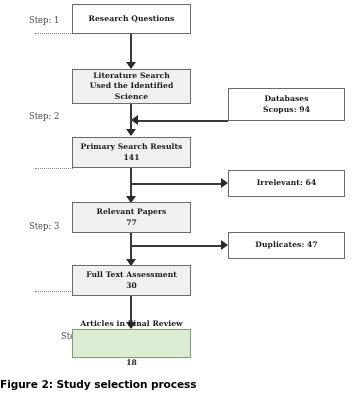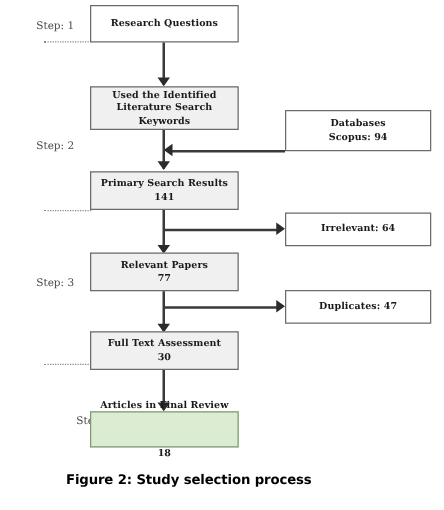--- a/index.html
+++ b/index.html
@@ -94,21 +94,20 @@
     position: absolute;
     height: 0;
     border-top: 1.4px dotted #8a8a8a;
   }
 
   
   .caption {
     position: absolute;
     left: 0;
     width: 302px;
-    text-align: center;
     font-family: "DejaVu Sans", sans-serif;
     font-size: 10.6px;
     font-weight: bold;
     color: #000000;
     letter-spacing: -0.1px;
   }
 </style>
 </head>
 <body>
 
@@ -124,23 +123,23 @@
   <div class="dotted" style="left:35px; top:291px; width:38px;"></div>
 
   <div class="node node--main node--white" style="top:4px; height:30px;">
     <span class="ln">Research Questions</span>
   </div>
 
   <div class="vline" style="top:34px; height:34px;"></div>
   <div class="arrow-down" style="top:62px;"></div>
 
   <div class="node node--main node--gray" style="top:69px; height:35px;">
+    <span class="ln">Literature Search</span>
     <span class="ln">Used the Identified</span>
-    <span class="ln">Literature Search</span>
-    <span class="ln">Keywords</span>
+    <span class="ln">Science</span>
   </div>
 
   <div class="node node--side" style="top:88px; height:33px;">
     <span class="ln">Databases</span>
     <span class="ln">Scopus: 94</span>
   </div>
 
   <div class="hline" style="left:137px; top:120px; width:91px;"></div>
   <div class="arrow-left" style="left:131px; top:115px;"></div>
 

